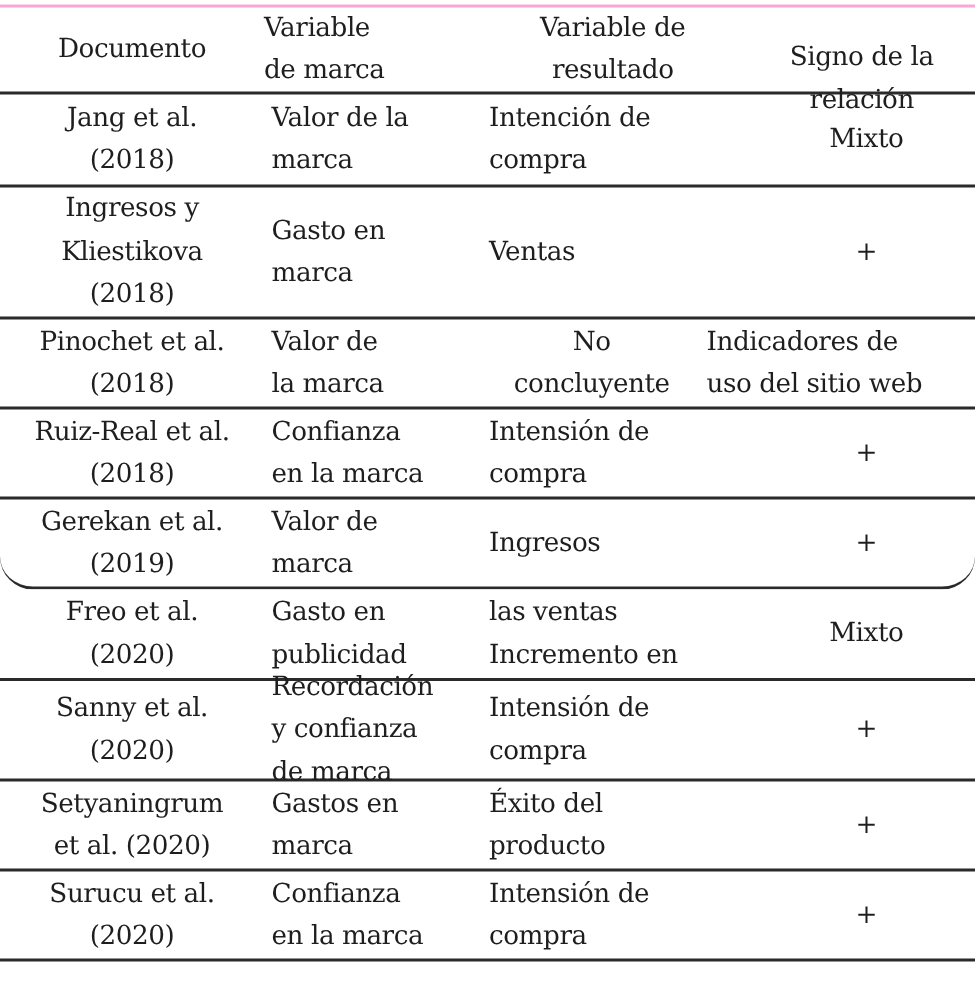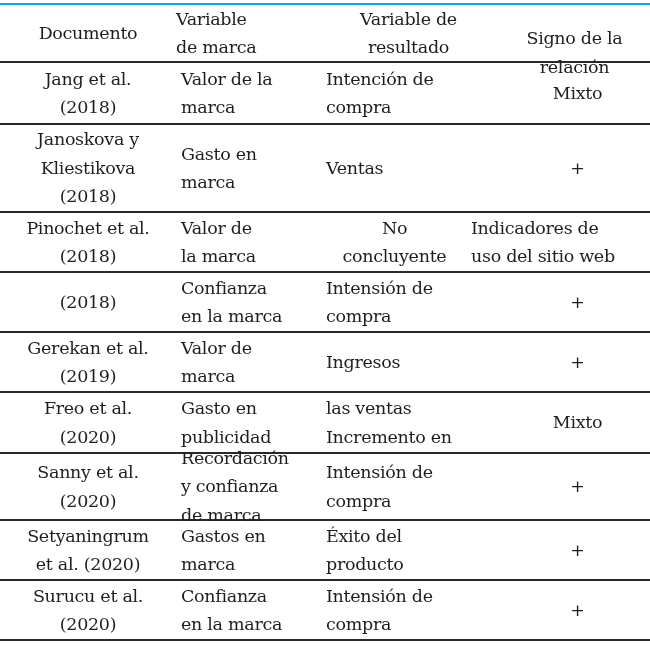--- a/index.html
+++ b/index.html
@@ -20,21 +20,21 @@
       top: 3px;
       width: 650px;
     }
     .row {
       display: flex;
       border-bottom: 2px solid #2a2a2a;
       box-sizing: border-box;
       align-items: center;
     }
     .header {
-      border-top: 2px solid #0ea5e9;
+      border-top: 2px solid #f9a8d4;
     }
     .cell {
       font-size: 17.5px;
       line-height: 28.5px;
       box-sizing: border-box;
       letter-spacing: -0.3px;
     }
     .c1 { width: 176px; text-align: center; padding: 0 2px; }
     .c2 { width: 146px; text-align: left; padding-left: 5px; }
     .c3 { width: 183px; text-align: left; padding-left: 4px; }
@@ -79,21 +79,21 @@
         <div class="cell c3">
           <span class="line">Intención de</span>
           <span class="line">compra</span>
         </div>
         <div class="cell c4">
           <span class="line">Mixto</span>
         </div>
       </div>
       <div class="row" style="height: 88px;">
         <div class="cell c1">
-          <span class="line">Janoskova y</span>
+          <span class="line">Ingresos y</span>
           <span class="line">Kliestikova</span>
           <span class="line">(2018)</span>
         </div>
         <div class="cell c2">
           <span class="line">Gasto en</span>
           <span class="line">marca</span>
         </div>
         <div class="cell c3">
           <span class="line">Ventas</span>
         </div>
@@ -114,35 +114,36 @@
           <span class="line">No</span>
           <span class="line">concluyente</span>
         </div>
         <div class="cell c3">
           <span class="line">Indicadores de</span>
           <span class="line">uso del sitio web</span>
         </div>
       </div>
       <div class="row" style="height: 60px;">
         <div class="cell c1">
+          <span class="line">Ruiz-Real et al.</span>
           <span class="line">(2018)</span>
         </div>
         <div class="cell c2">
           <span class="line">Confianza</span>
           <span class="line">en la marca</span>
         </div>
         <div class="cell c3">
           <span class="line">Intensión de</span>
           <span class="line">compra</span>
         </div>
         <div class="cell c4">
           <span class="line">+</span>
         </div>
       </div>
-      <div class="row" style="height: 60px;">
+      <div class="row" style="height: 60px; border-radius: 22px;">
         <div class="cell c1">
           <span class="line">Gerekan et al.</span>
           <span class="line">(2019)</span>
         </div>
         <div class="cell c2">
           <span class="line">Valor de</span>
           <span class="line">marca</span>
         </div>
         <div class="cell c3">
           <span class="line">Ingresos</span>

